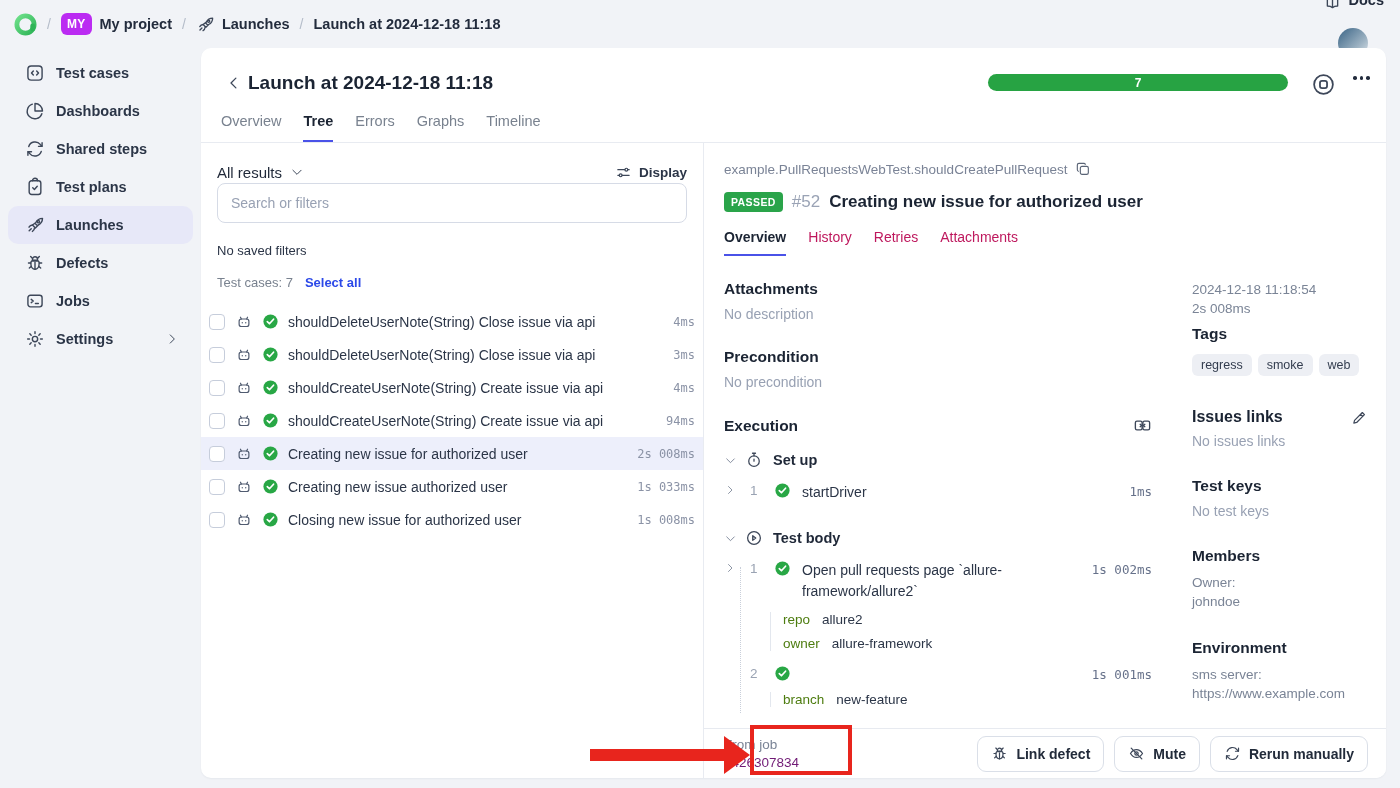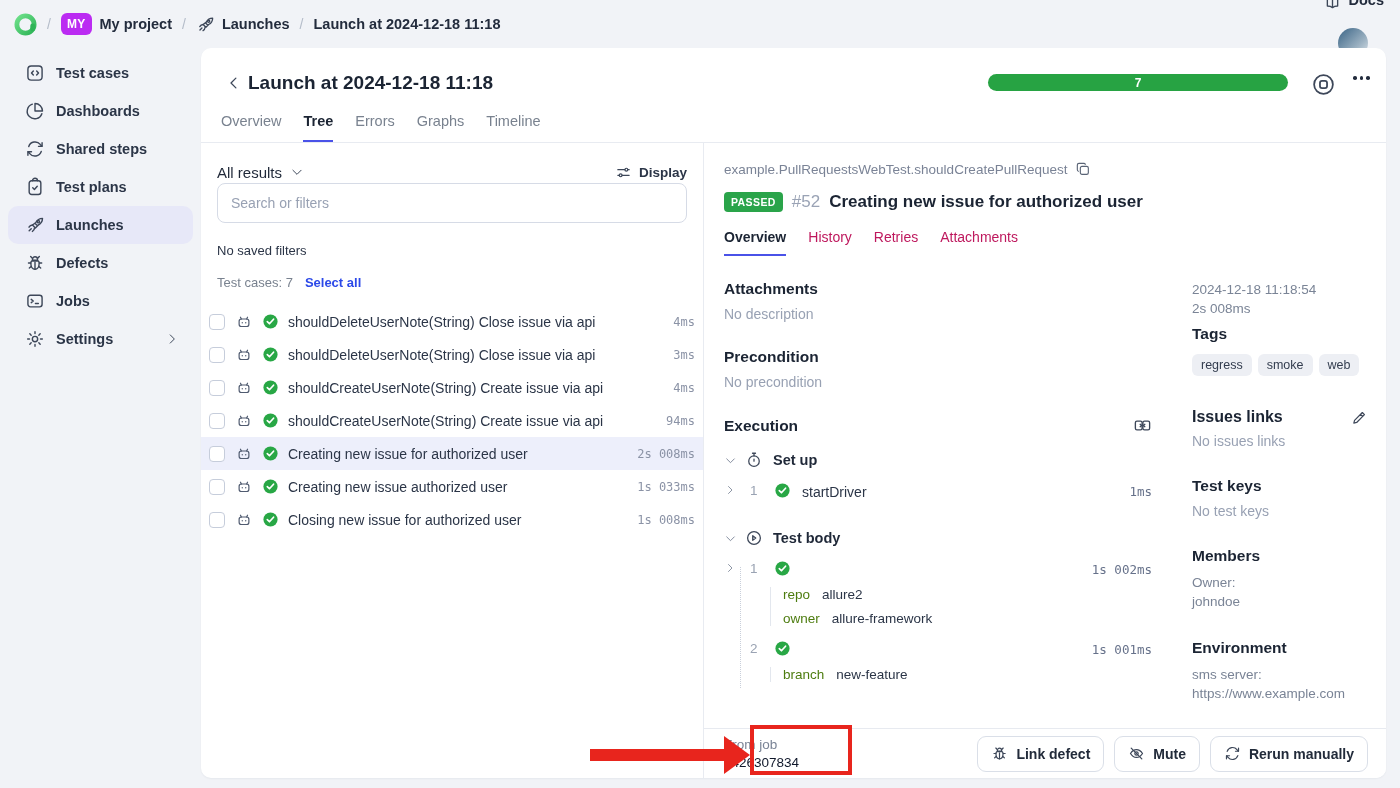--- a/index.html
+++ b/index.html
@@ -108,21 +108,21 @@
   .side-h { font-size:15.5px; font-weight:700; color:#1b2433; }
   .tags-row { display:flex; gap:6px; margin-top:11px; }
   .pill { background:#edeff4; border-radius:6px; padding:4px 9px; font-size:12.5px; font-weight:500; color:#333d4f; }
   .issues-head { display:flex; align-items:center; justify-content:space-between;gap:12px; }
   .env-val { width:162px; word-break:break-all; }
 
   
   .detail-footer { position:absolute; left:0; right:0; bottom:0; height:50px; border-top:1px solid #e7eaf0;
                    display:flex; align-items:center; padding:0 18px 0 20px; background:#fff; border-radius:0 0 10px 0;margin-top:8px; }
   .from-job-label { font-size:13.5px; color:#7a8496; }
-  .from-job-link { font-size:13.5px; color:#0f172a; margin-top:3px; cursor:pointer; }
+  .from-job-link { font-size:13.5px; color:#701a75; margin-top:3px; cursor:pointer; }
   .footer-btns { margin-left:auto; display:flex; gap:10px; }
   .f-btn { height:36px; border:1px solid #dadfe8; border-radius:9px; background:#fff; display:flex; align-items:center;
            gap:8px; padding:16px 13px; font-size:14px; font-weight:600; color:#222b3a; cursor:pointer; font-family:"Liberation Sans",sans-serif; }
 
   
   .hl-box { position:absolute; left:750px; top:725px; width:102px; height:50px; border:4px solid #e8251d; z-index:30; pointer-events:none; }
   .arrow-shaft { position:absolute; left:590px; top:749px; width:136px; height:12px; background:#e8251d; z-index:30; }
   .arrow-head { position:absolute; left:724px; top:736px; width:0; height:0; z-index:30;
                 border-top:19px solid transparent; border-bottom:19px solid transparent; border-left:26px solid #e8251d; }
 </style>
@@ -483,20 +483,21 @@
                         <path d="m9 5 7 7-7 7"></path>
                       </svg>
                     </span>
                   <span class="c-num">1</span>
                   <span class="c-ok">
                       <svg width="17" height="17" viewBox="0 0 24 24">
                         <circle cx="12" cy="12" r="10" fill="#28a745"></circle>
                         <path d="m7.5 12.2 3 3 5.8-6.4" stroke="#fff" stroke-width="2.4" fill="none" stroke-linecap="round" stroke-linejoin="round"></path>
                       </svg>
                     </span>
+                  <span class="c-name">Open pull requests page `allure-framework/allure2`</span>
                   <span class="c-dur">1s 002ms</span>
                 </div>
                 <div class="params">
                   <div class="param"><span class="k">repo</span><span class="v">allure2</span></div>
                   <div class="param"><span class="k">owner</span><span class="v">allure-framework</span></div>
                 </div>
                 <div class="step" style="margin-top:6px">
                   <span class="c-chev"></span>
                   <span class="c-num">2</span>
                   <span class="c-ok">

